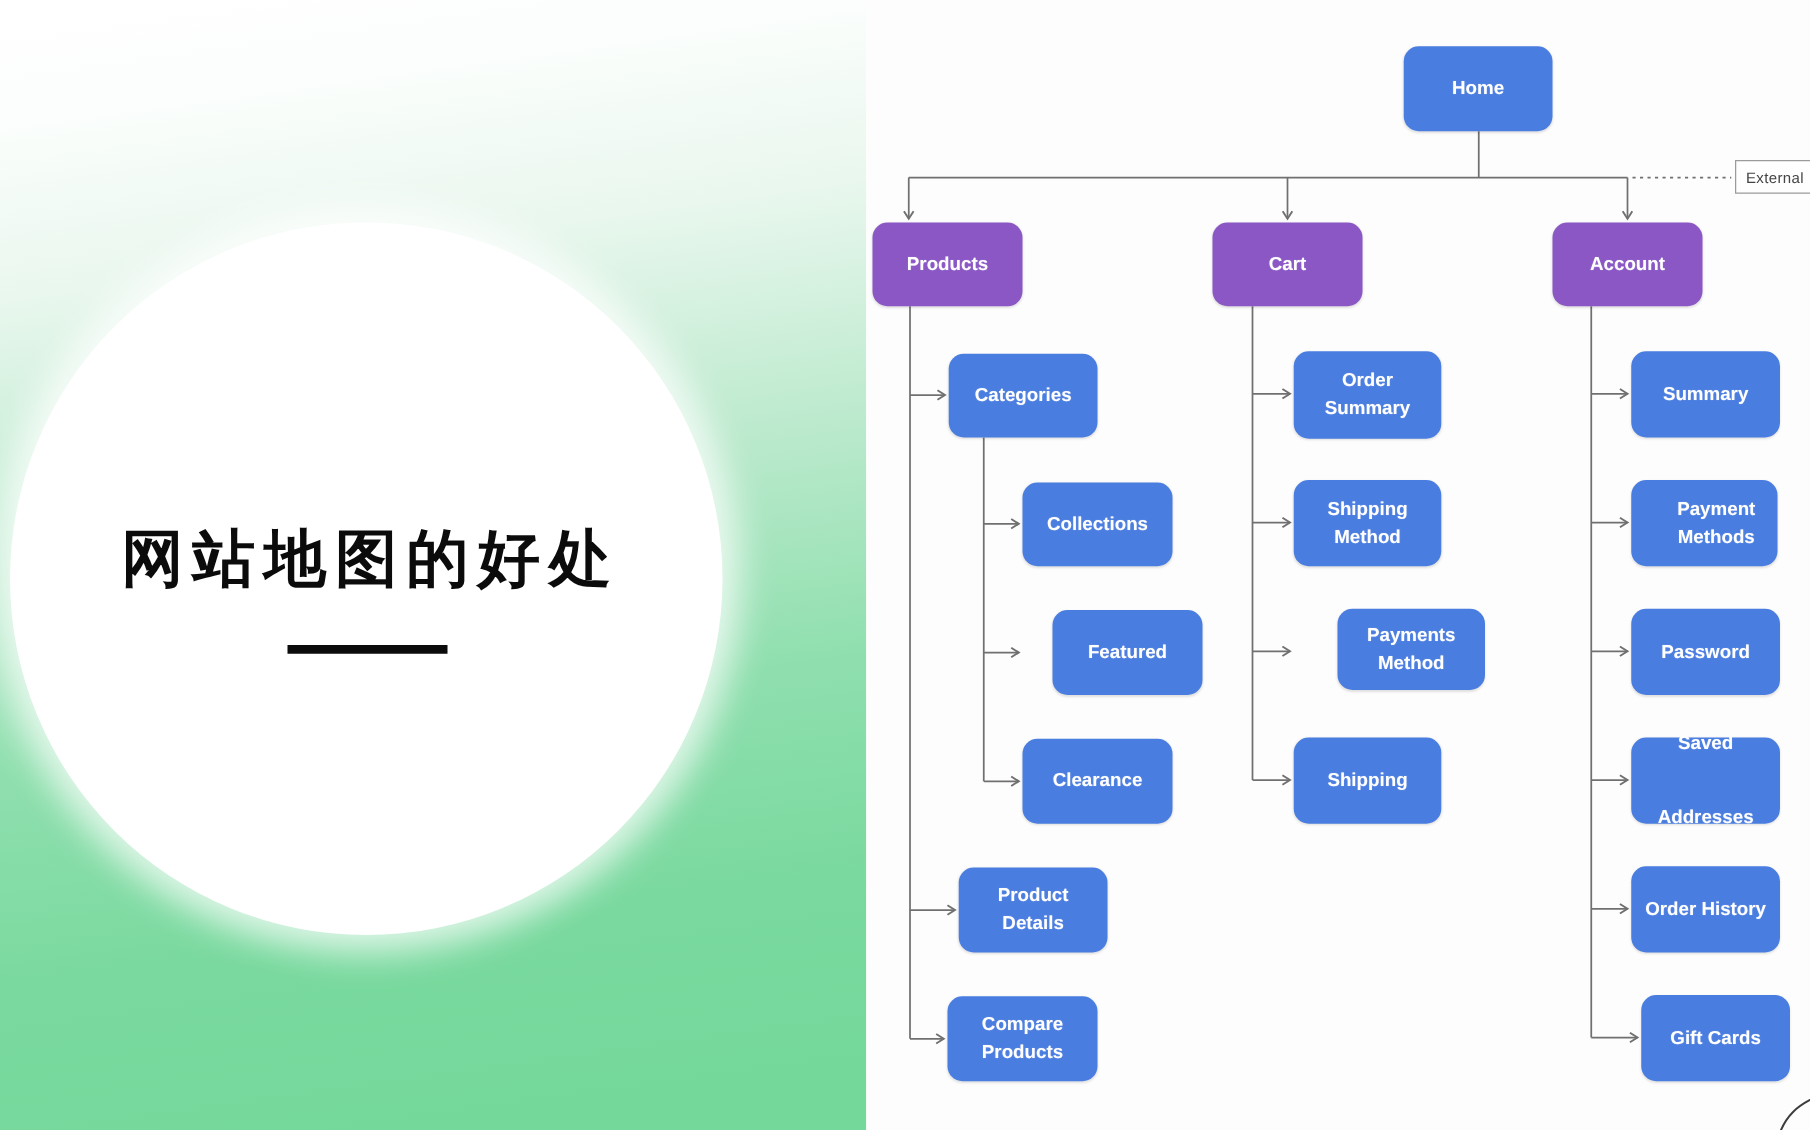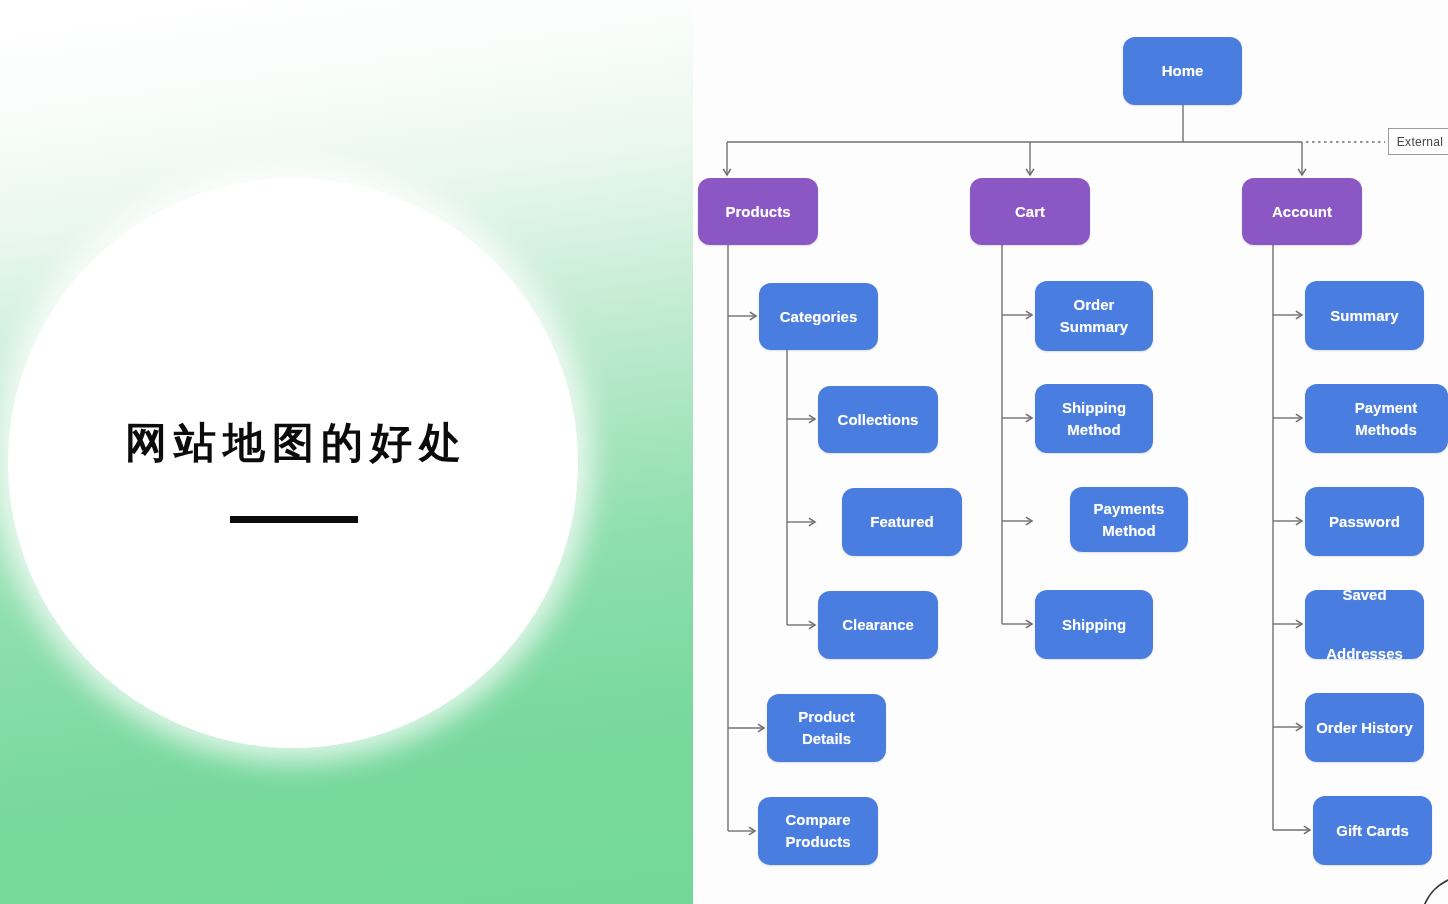--- a/index.html
+++ b/index.html
@@ -19,21 +19,21 @@
     overflow:hidden;
   }
   .title-circle {
     position:absolute; left:8px; top:178px; width:570px; height:570px;
     border-radius:50%; background:#ffffff;
     box-shadow:0 0 28px 14px rgba(255,255,255,0.75);
   }
   .panel-title {
     position:absolute; left:8px; top:420px; width:570px;
     text-align:center;
-    font-size:42px; font-weight:900; color:#0b0b0b;
+    font-size:50px; font-weight:900; color:#0b0b0b;
     letter-spacing:7px; text-indent:7px; line-height:1.1;
     font-family:"DejaVu Sans","Liberation Sans",sans-serif;
   }
   .title-divider {
     position:absolute; left:230px; top:516px; width:128px; height:7px;
     background:#0b0b0b;
   }
 
   
   .diagram-area {
@@ -160,21 +160,21 @@
     <div class="node blue" style="left: 1070px; top: 487px; width: 118px; height: 65px;">
       <div class="node-line">Payments</div>
       <div class="node-line">Method</div>
     </div>
     <div class="node blue" style="left: 1035px; top: 590px; width: 118px; height: 69px;">
       <div class="node-line">Shipping</div>
     </div>
     <div class="node blue" style="left: 1305px; top: 281px; width: 119px; height: 69px;">
       <div class="node-line">Summary</div>
     </div>
-    <div class="node blue" style="left: 1305px; top: 384px; width: 143px; height: 69px; padding-left: 19px;">
+    <div class="node blue" style="left: 1305px; top: 384px; width: 117px; height: 69px; padding-left: 19px;">
       <div class="node-line">Payment</div>
       <div class="node-line">Methods</div>
     </div>
     <div class="node blue" style="left: 1305px; top: 487px; width: 119px; height: 69px;">
       <div class="node-line">Password</div>
     </div>
     <div class="node blue" style="left: 1305px; top: 590px; width: 119px; height: 69px; gap: 37px;">
       <div class="node-line">Saved</div>
       <div class="node-line">Addresses</div>
     </div>

